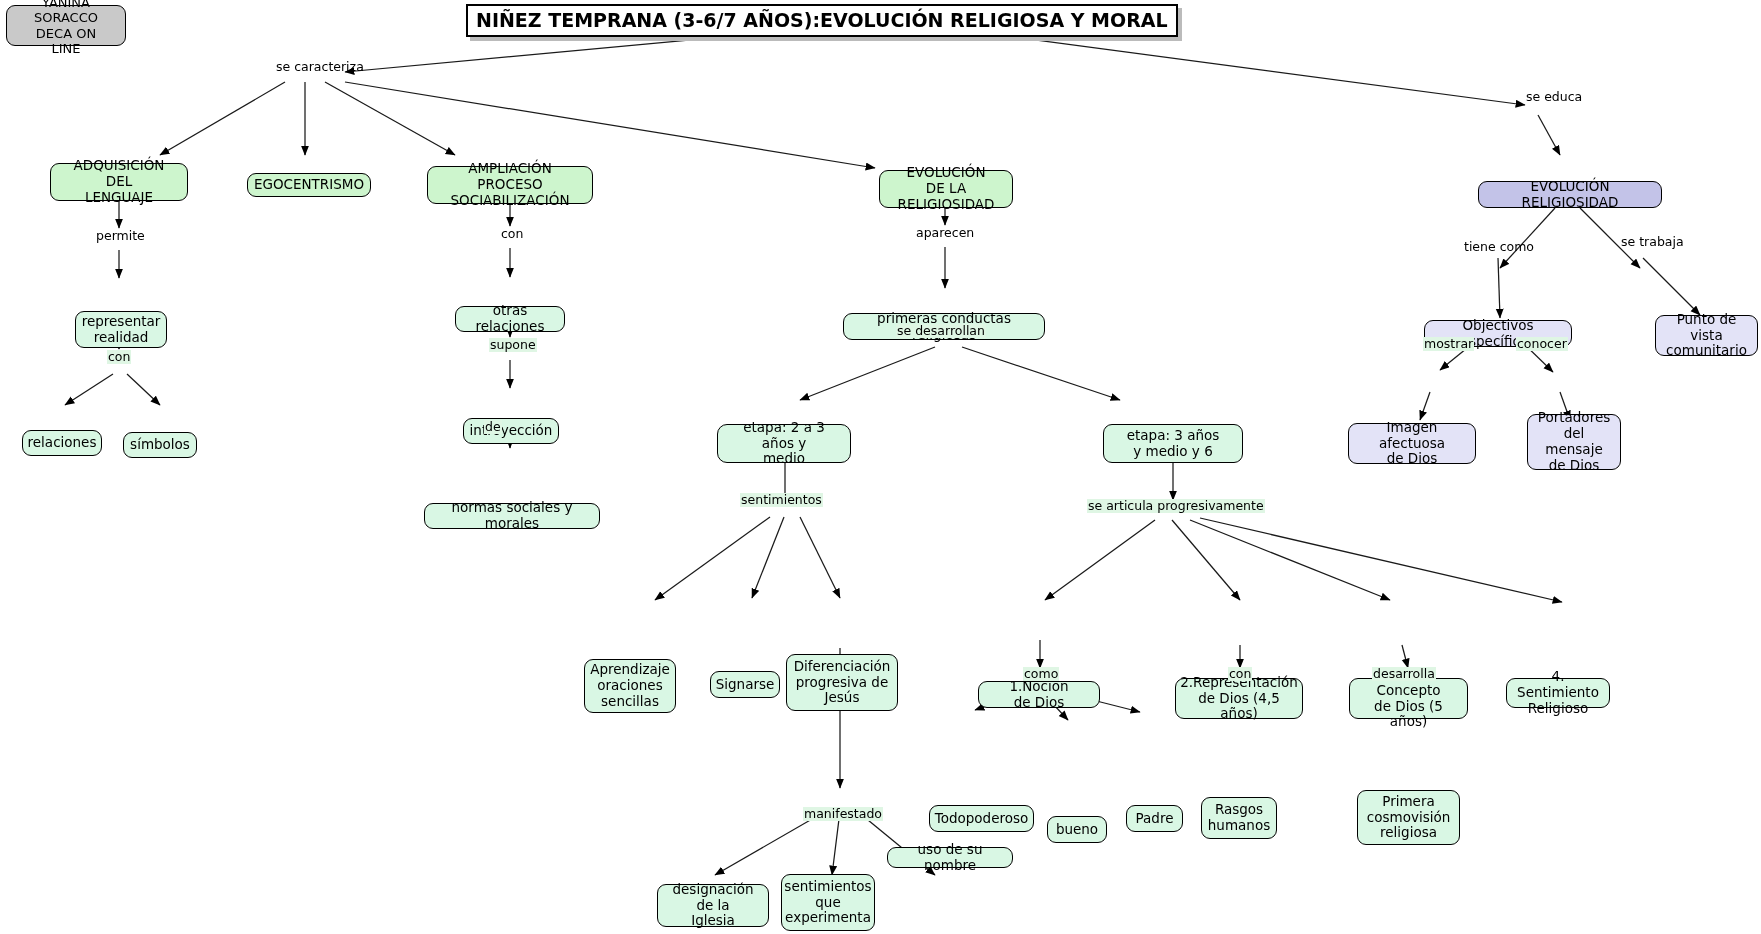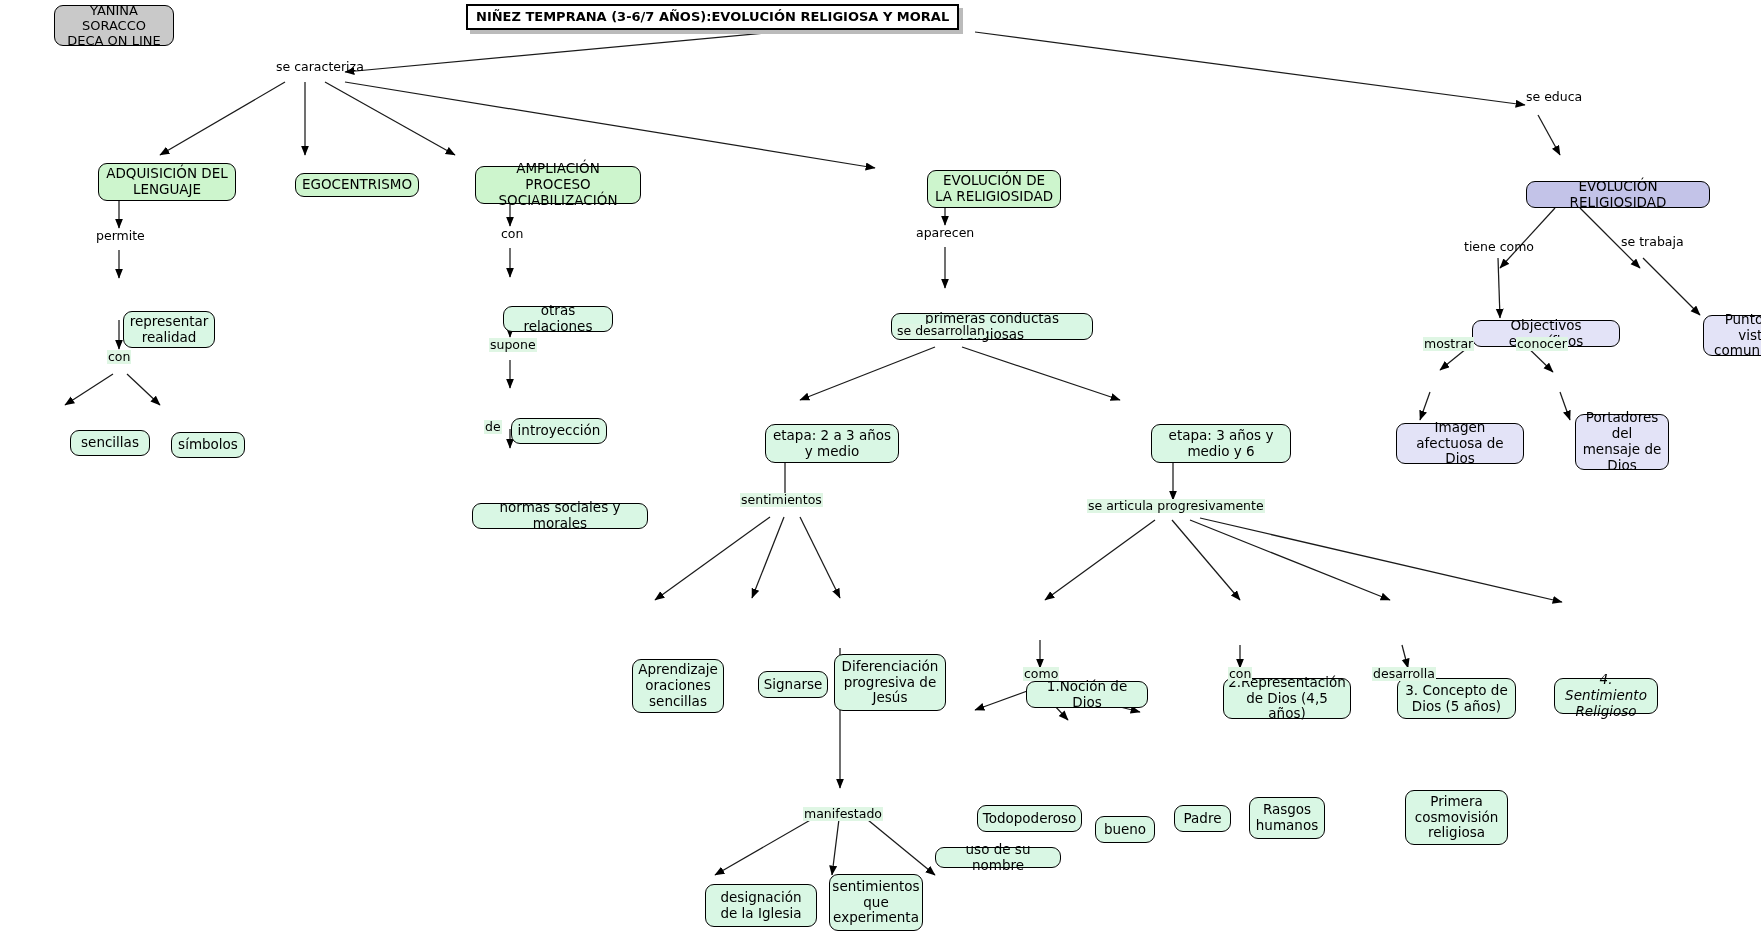--- a/index.html
+++ b/index.html
@@ -30,23 +30,22 @@
   .node {
     position: absolute;
     box-sizing: border-box;
     border: 1px solid #000000;
     border-radius: 9px;
     display: flex;
     align-items: center;
     justify-content: center;
     text-align: center;
     line-height: 1.18;
-    padding: 3px 6px;
+    padding: 3px 22px;
     z-index: 3;
-    margin-left: 48px;
   }
   .green-dark {
     background: #cdf5cd;
     font-size: 13.5px;
     color: #000;
   }
   .green-light {
     background: #d9f7e4;
     font-size: 13.5px;
     color: #000;
@@ -80,21 +79,21 @@
   }
   .linklabel.plain {
     background: transparent;
   }
   .title-box {
     position: absolute;
     border: 2px solid #000;
     background: #ffffff;
     box-shadow: 4px 4px 0 0 #bbbbbb;
     font-weight: bold;
-    font-size: 13px;
+    font-size: 19px;
     color: #000;
     padding: 3px 8px 4px 8px;
     white-space: nowrap;
     z-index: 5;
     text-align: center;
   }
 </style>
 </head>
 <body>
 
@@ -212,21 +211,21 @@
 
   <div class="node green-dark" style="left:247px; top:173px; width:124px; height:24px;">EGOCENTRISMO</div>
 
   <div class="node green-dark" style="left:427px; top:166px; width:166px; height:38px;">AMPLIACIÓN PROCESO SOCIABILIZACIÓN</div>
 
   <div class="node green-dark" style="left:879px; top:170px; width:134px; height:38px;">EVOLUCIÓN DE LA RELIGIOSIDAD</div>
 
   <div class="node purple" style="left:1478px; top:181px; width:184px; height:27px;">EVOLUCIÓN RELIGIOSIDAD</div>
 
   <div class="node green-light" style="left:75px; top:311px; width:92px; height:37px;">representar realidad</div>
-  <div class="node green-light" style="left:22px; top:430px; width:80px; height:26px;">sencillas</div>
+  <div class="node green-light" style="left:22px; top:430px; width:80px; height:26px;">relaciones</div>
   <div class="node green-light" style="left:123px; top:432px; width:74px; height:26px;">símbolos</div>
 
   <div class="node green-light" style="left:455px; top:306px; width:110px; height:26px;">otras relaciones</div>
   <div class="node green-light" style="left:463px; top:418px; width:96px; height:26px;">introyección</div>
   <div class="node green-light" style="left:424px; top:503px; width:176px; height:26px;">normas sociales y morales</div>
 
   <div class="node green-light" style="left:843px; top:313px; width:202px; height:27px;">primeras conductas religiosas</div>
 
   <div class="node green-light" style="left:717px; top:424px; width:134px; height:39px;border-radius:10px;">etapa: 2 a 3 años y medio</div>
 
@@ -244,20 +243,20 @@
   <div class="node green-light" style="left:929px; top:805px; width:105px; height:27px;">Todopoderoso</div>
   <div class="node green-light" style="left:1047px; top:816px; width:60px; height:27px;">bueno</div>
   <div class="node green-light" style="left:1126px; top:805px; width:57px; height:27px;">Padre</div>
 
   <div class="node green-light" style="left:1175px; top:678px; width:128px; height:41px;">2.Representación de Dios (4,5 años)</div>
   <div class="node green-light" style="left:1201px; top:797px; width:76px; height:42px;">Rasgos humanos</div>
 
   <div class="node green-light" style="left:1349px; top:678px; width:119px; height:41px;">3. Concepto de Dios (5 años)</div>
   <div class="node green-light" style="left:1357px; top:790px; width:103px; height:55px;">Primera cosmovisión religiosa</div>
 
-  <div class="node green-light" style="left:1506px; top:678px; width:104px; height:36px;font-style:italic;">4. Sentimiento Religioso</div>
+  <div class="node green-light" style="left:1506px; top:678px; width:104px; height:30px;">4. Sentimiento Religioso</div>
 
   <div class="node purple-light" style="left:1424px; top:320px; width:148px; height:27px;">Objectivos específicos</div>
   <div class="node purple-light" style="left:1655px; top:315px; width:103px; height:41px;">Punto de vista comunitario</div>
   <div class="node purple-light" style="left:1348px; top:423px; width:128px; height:41px;">Imagen afectuosa de Dios</div>
   <div class="node purple-light" style="left:1527px; top:414px; width:94px; height:56px;">Portadores del mensaje de Dios</div>
 
 </div>
 
 </body></html>

